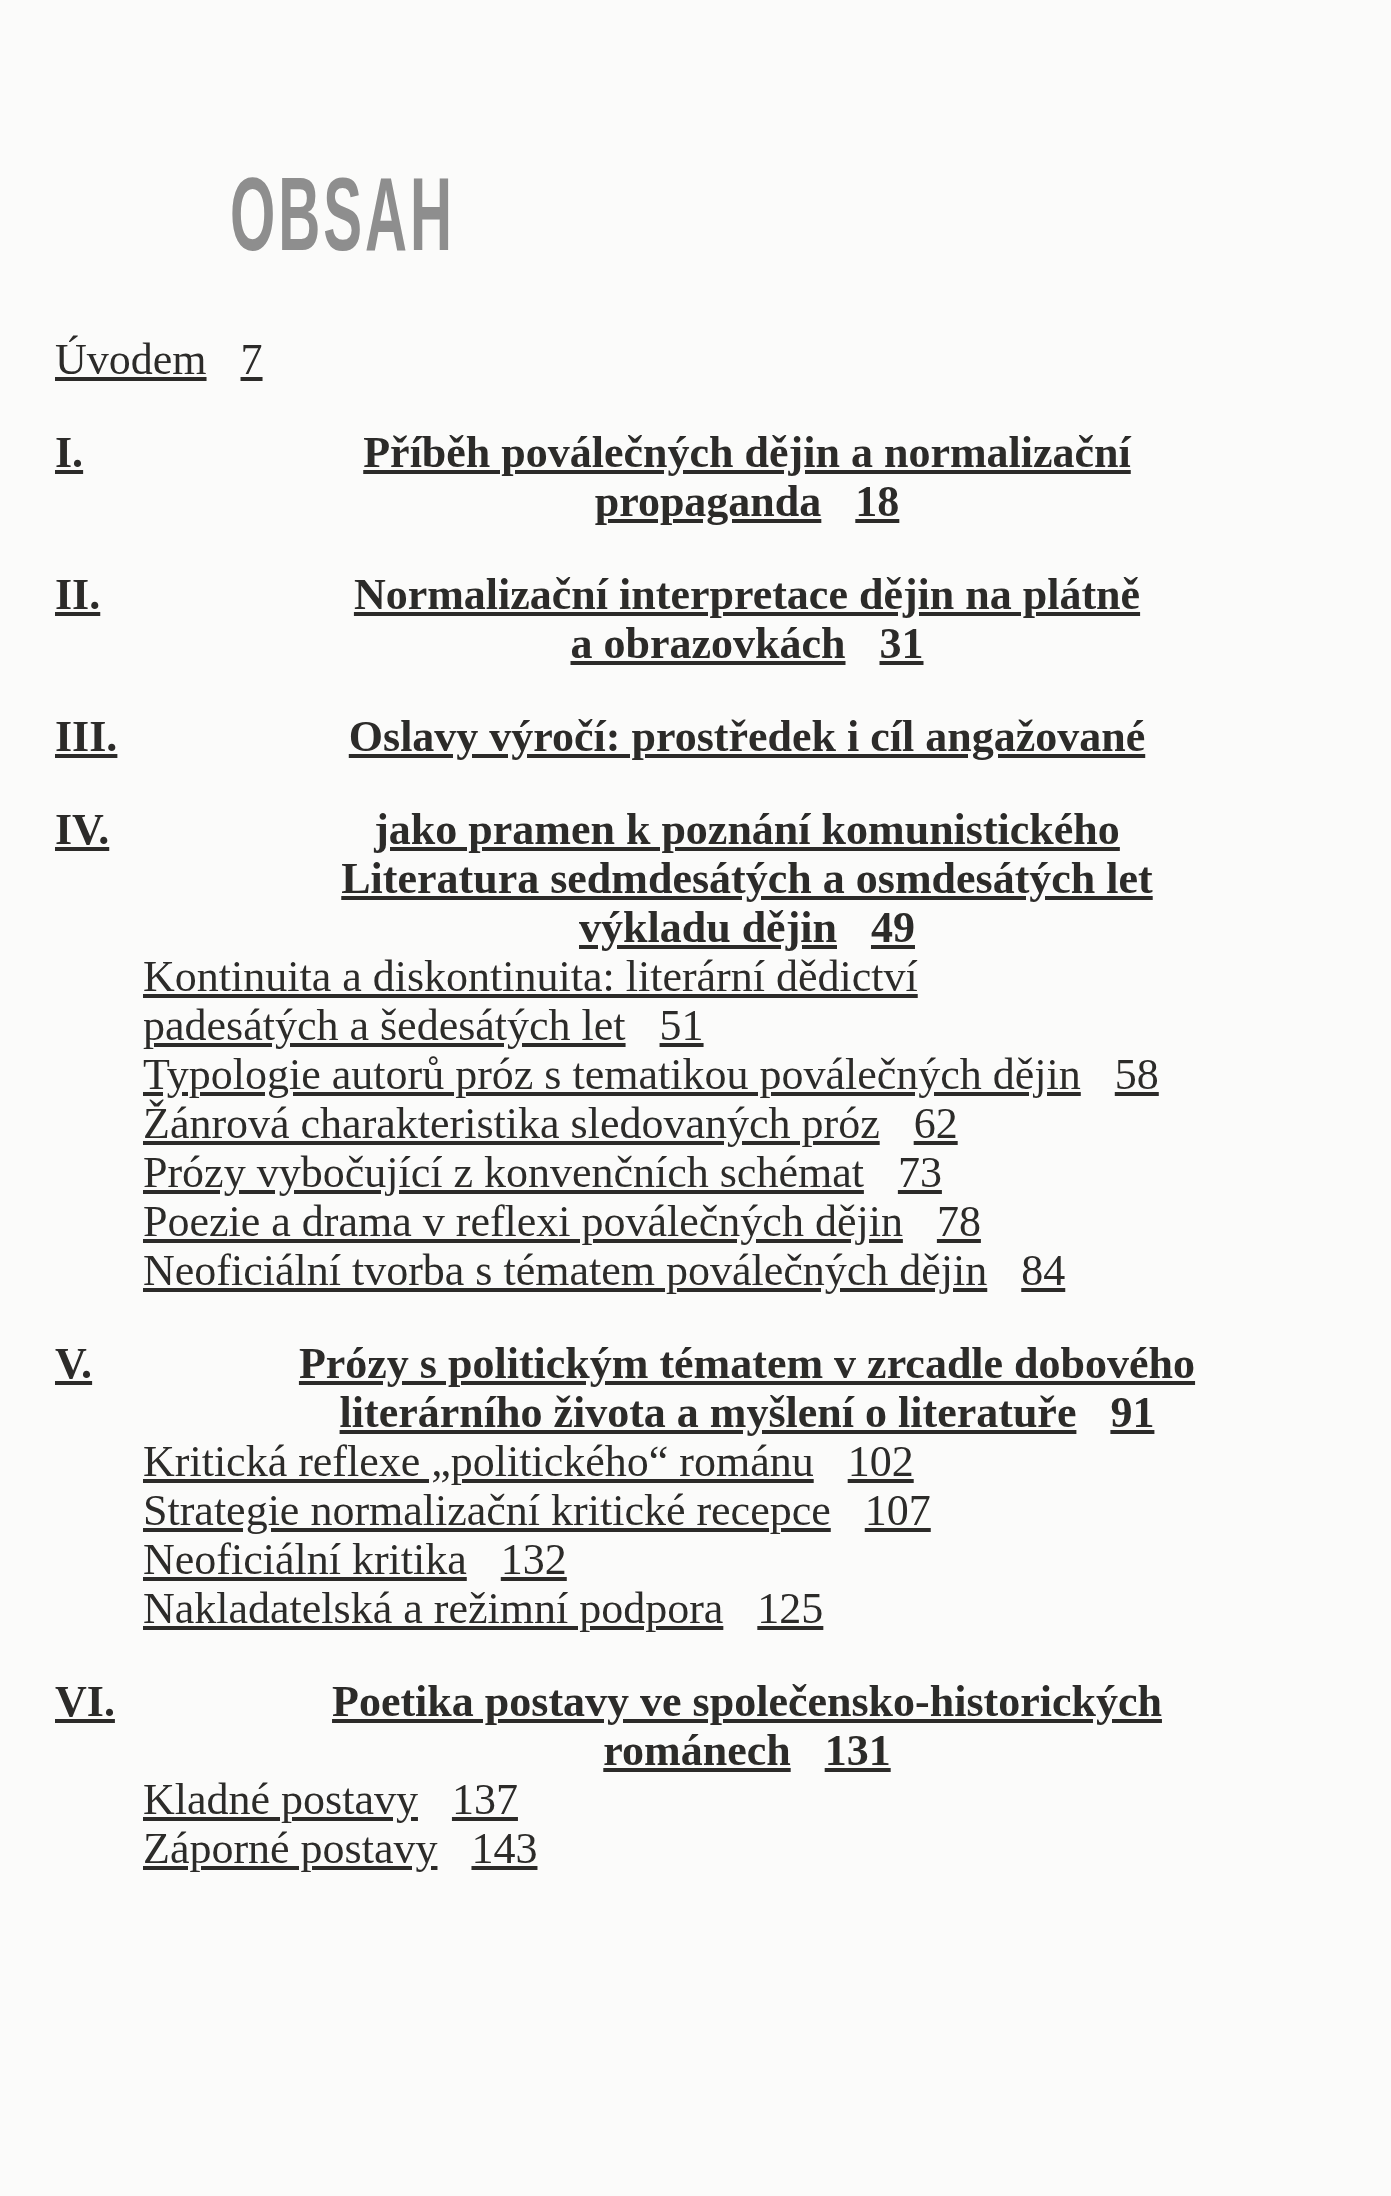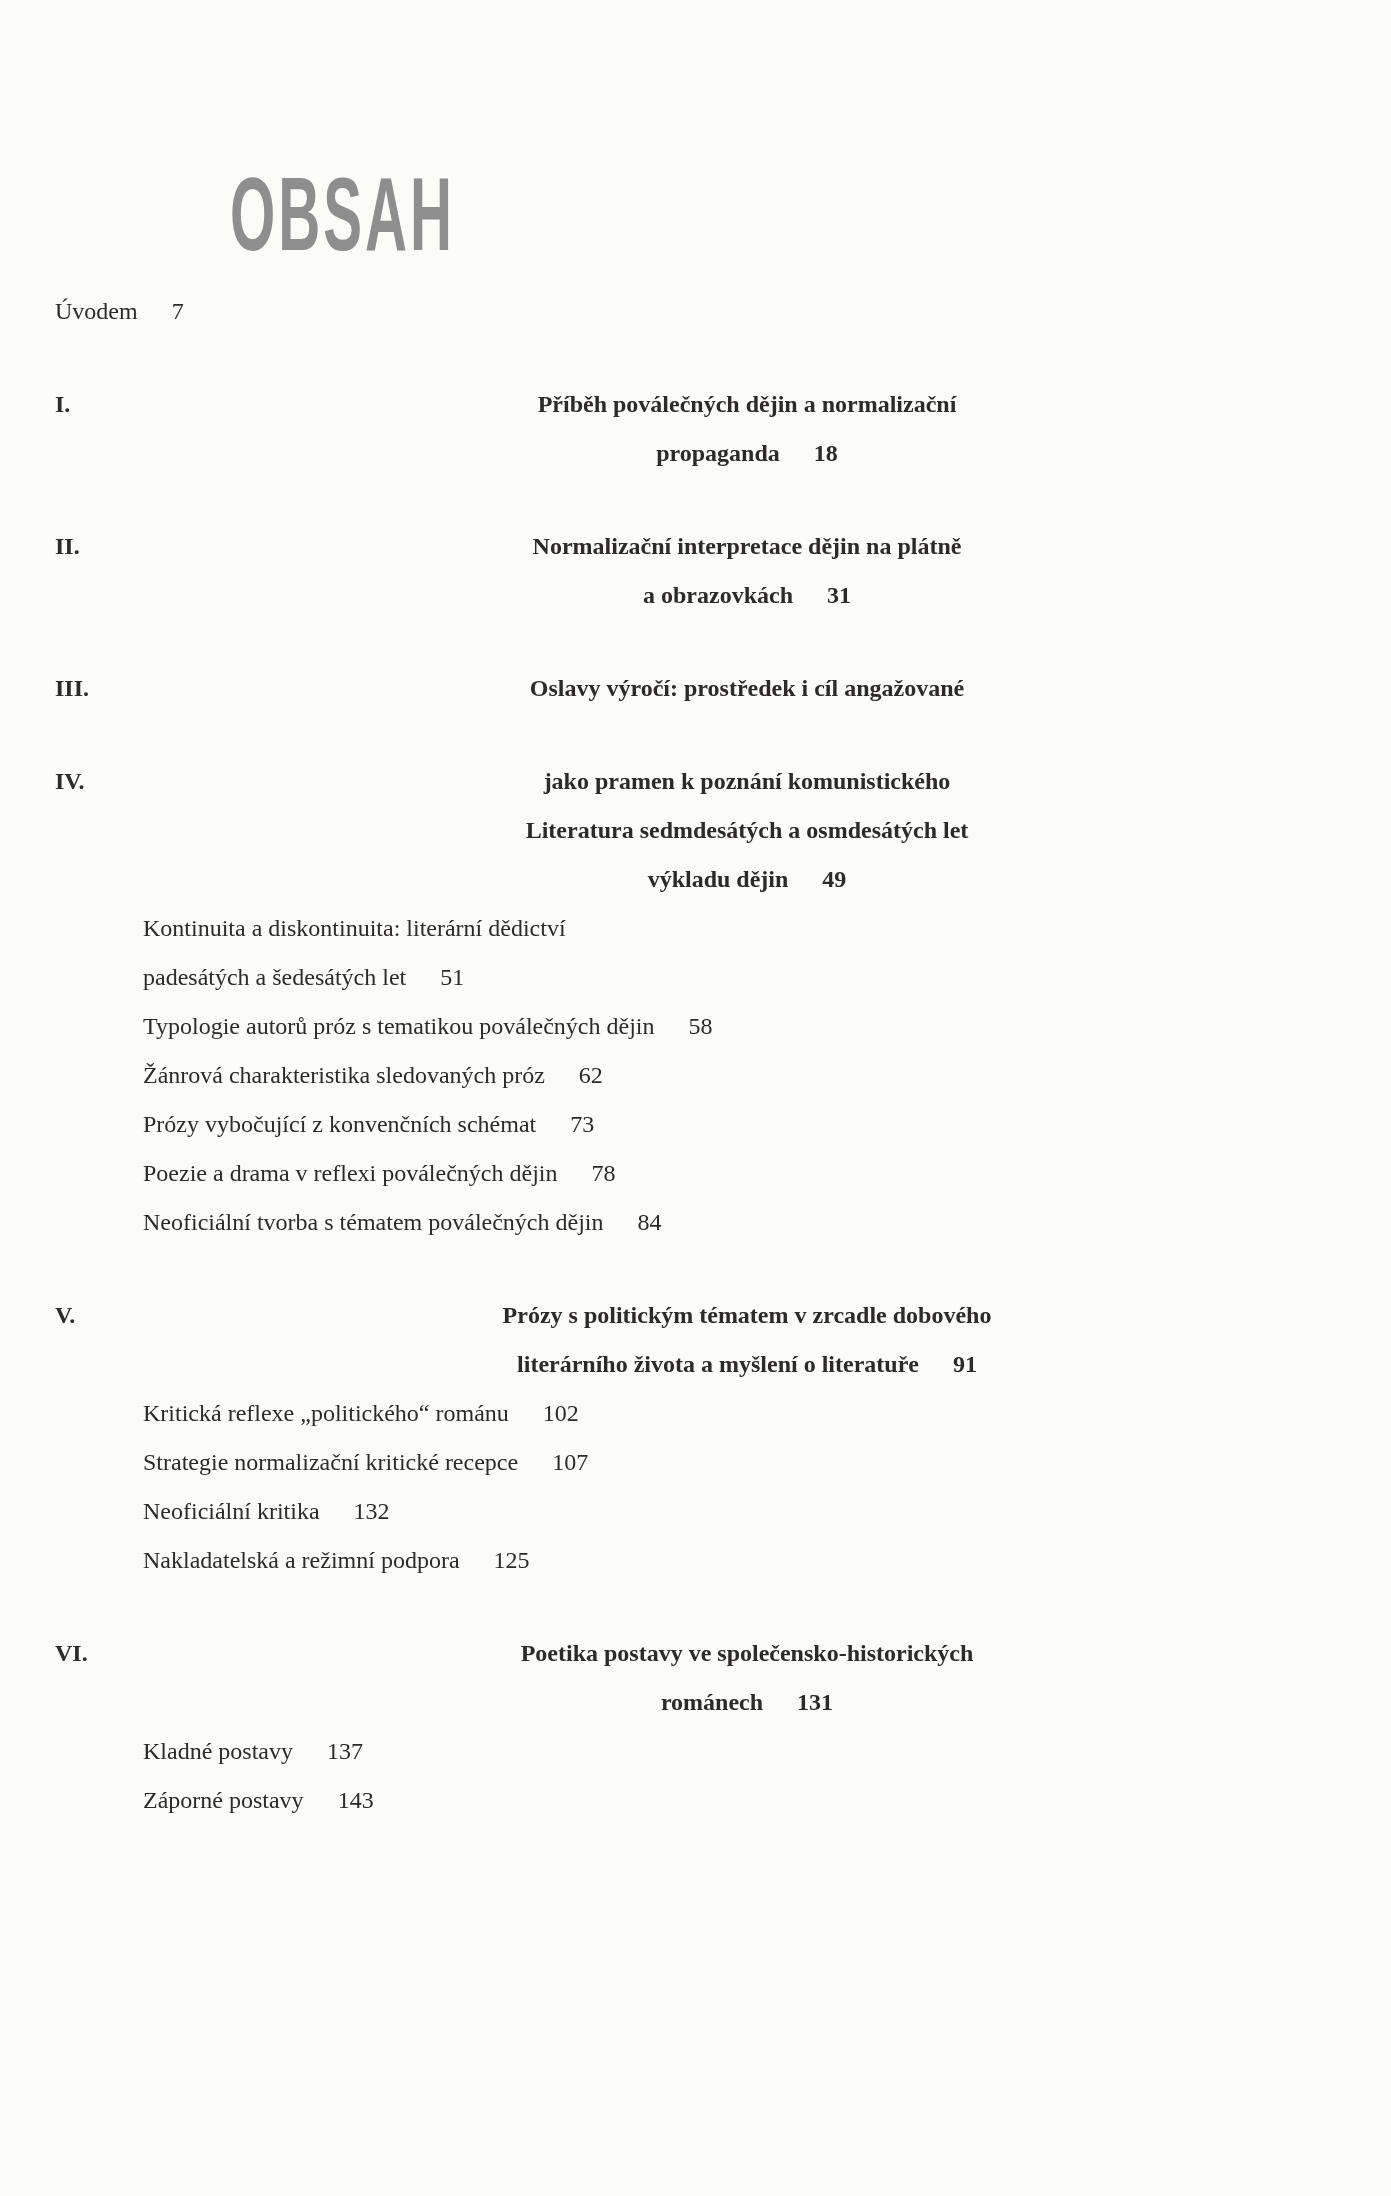--- a/index.html
+++ b/index.html
@@ -12,37 +12,38 @@
     background: #fbfbfa;
     overflow: hidden;
   }
   .page {
     box-sizing: border-box;
     width: 100%;
     height: 100%;
     padding: 162px 40px 0 55px;
     font-family: "Liberation Serif", "DejaVu Serif", serif;
     color: #2c2b29;
+    text-decoration: underline;
   }
   .book-title {
     display: inline-block;
     margin-left: 175px;
     font-family: "Liberation Sans", "DejaVu Sans", sans-serif;
     font-weight: 700;
     font-size: 104px;
     line-height: 1;
     letter-spacing: 0.05em;
     color: #8e8e8e;
     transform: scaleX(0.56);
     transform-origin: 0 50%;
     white-space: nowrap;
   }
   .toc {
-    margin-top: 21px;
-    font-size: 24px;
+    margin-top: 69px;
+    font-size: 44px;
     line-height: 49px;
   }
   .intro {
     margin-bottom: 44px;
   }
   .entry {
     display: grid;
     grid-template-columns: 88px 1fr;
     margin-bottom: 44px;
   }

